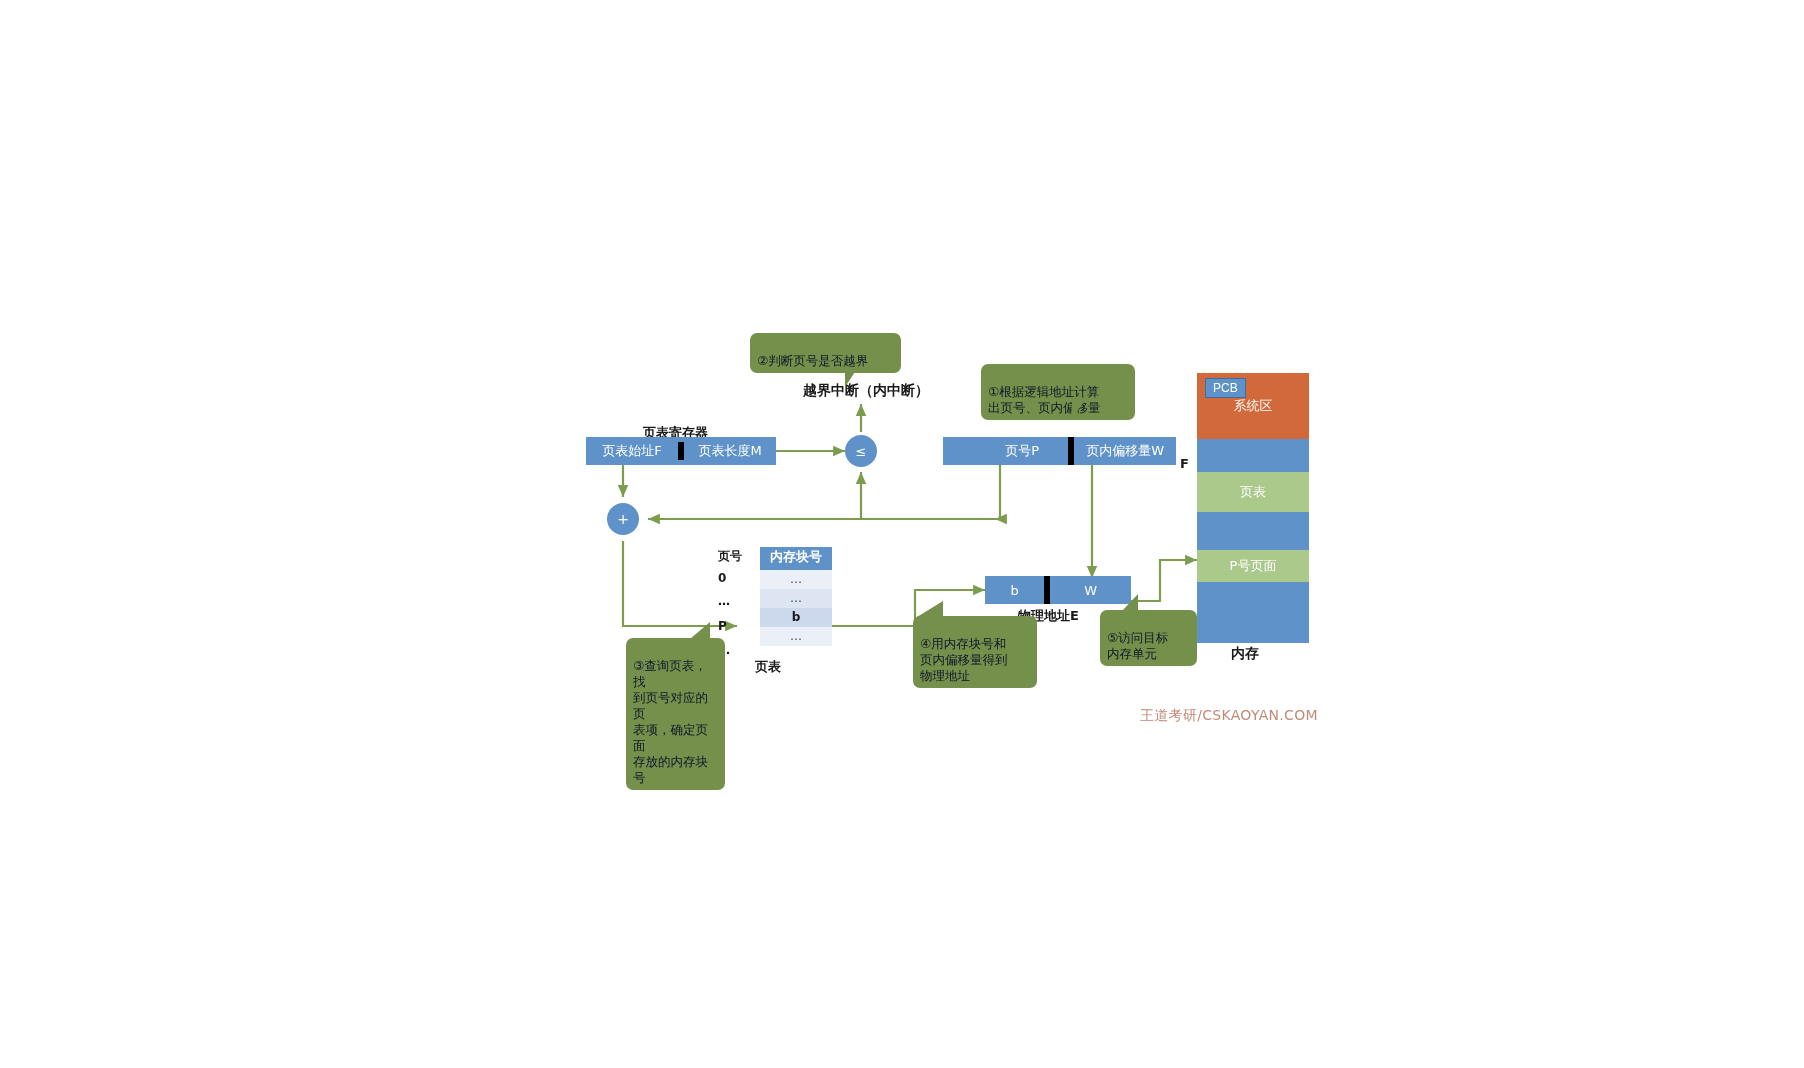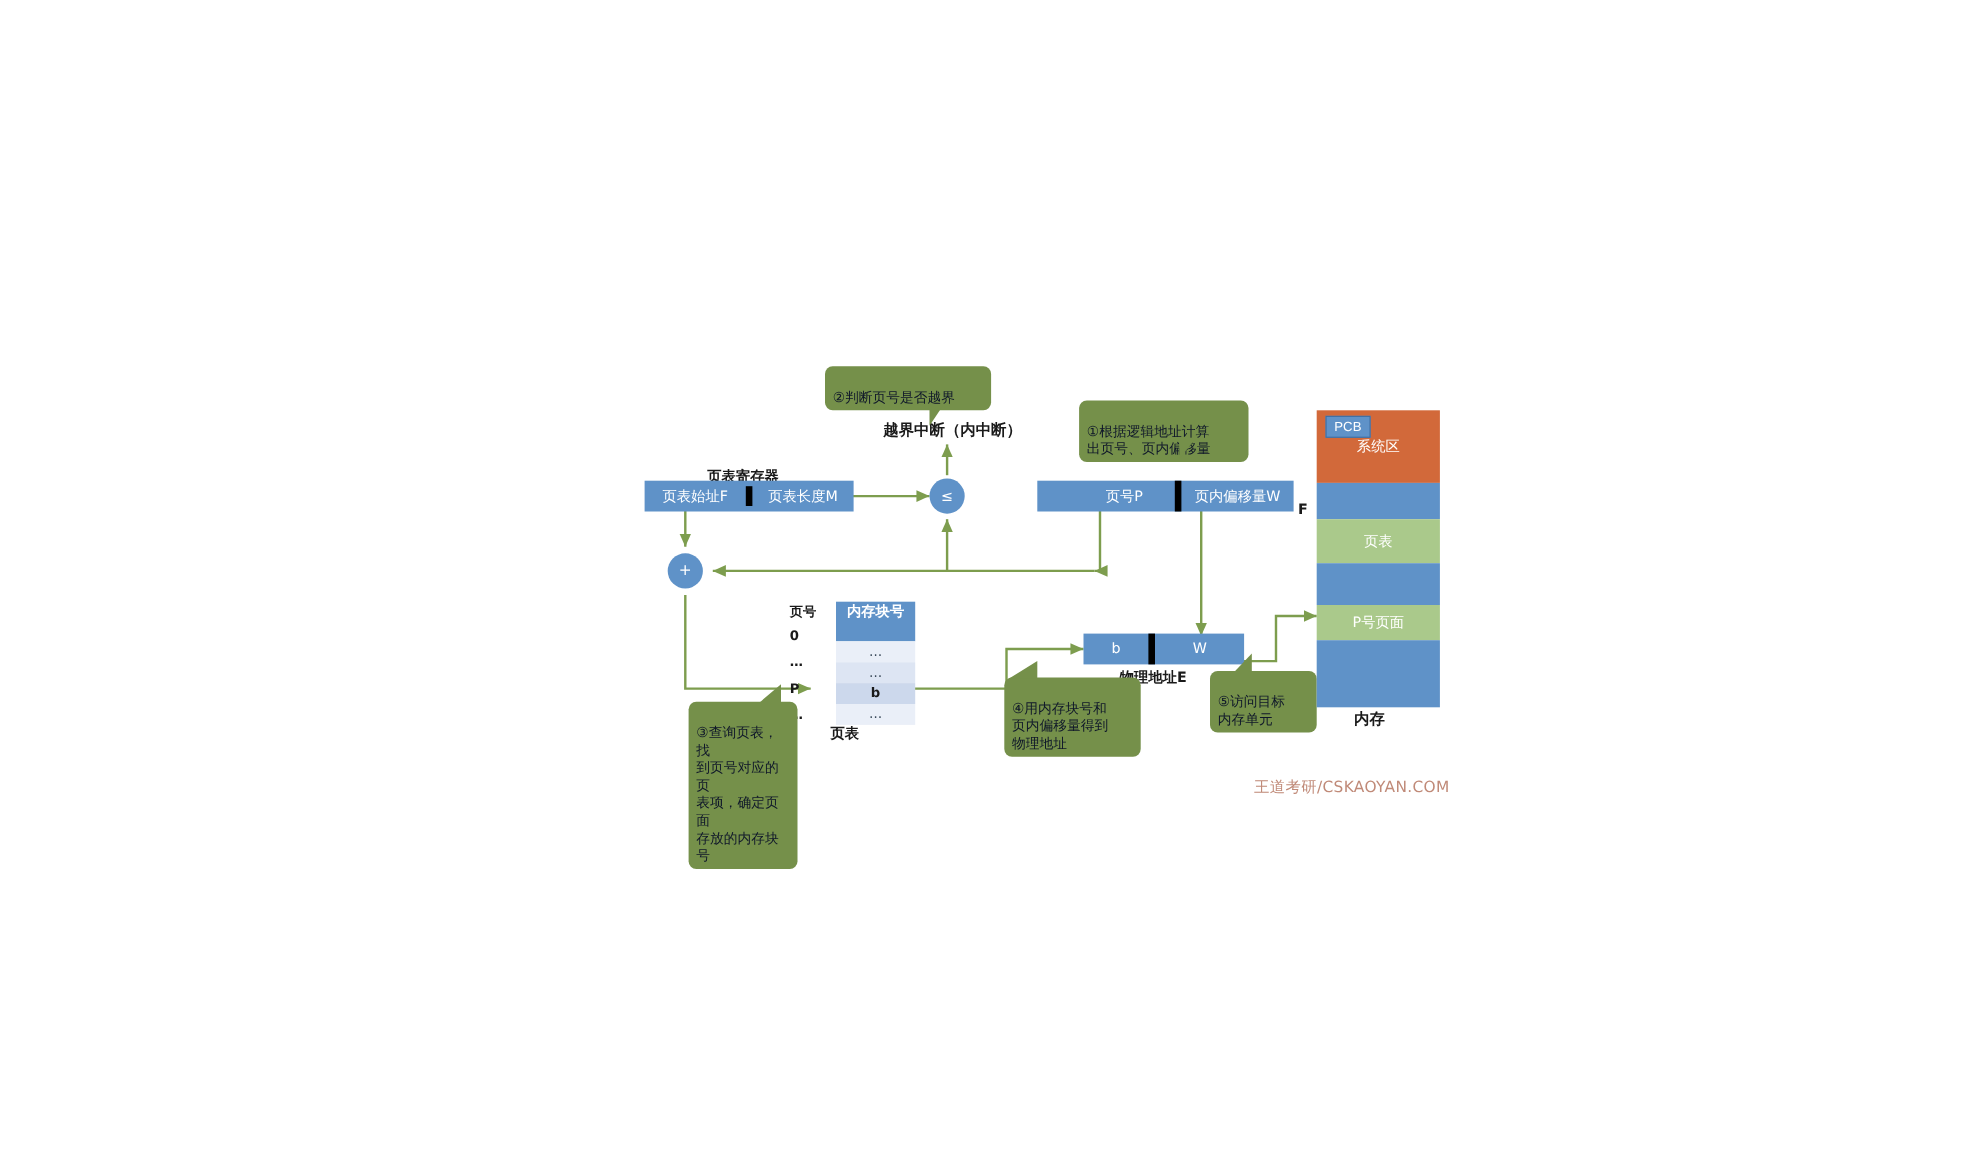--- a/index.html
+++ b/index.html
@@ -37,21 +37,21 @@
     position:absolute;border-radius:50%;
     background:#5f92c8;color:#fff;
     display:flex;align-items:center;justify-content:center;
     font-size:12px;font-family:"DejaVu Sans",sans-serif;
   }
 
   
   .pt{position:absolute;}
   .pt-hdr{
     background:#5f92c8;color:#fff;font-size:13px;font-weight:bold;
-    text-align:center;line-height:19px;height:36px;
+    text-align:center;line-height:19px;height:23px;
     font-family:"DejaVu Sans","Liberation Sans",sans-serif;
   }
   .pt-row{
     height:19px;line-height:19px;text-align:center;font-size:12px;
     color:#3a4a5a;font-family:"DejaVu Sans","Liberation Sans",sans-serif;
   }
   .pt-row.alt{background:#eaeff8;}
   .pt-row.norm{background:#dde5f3;}
   .pt-row.hi{background:#ccd8ec;font-weight:bold;color:#1a1a1a;}
   .pt-key{

